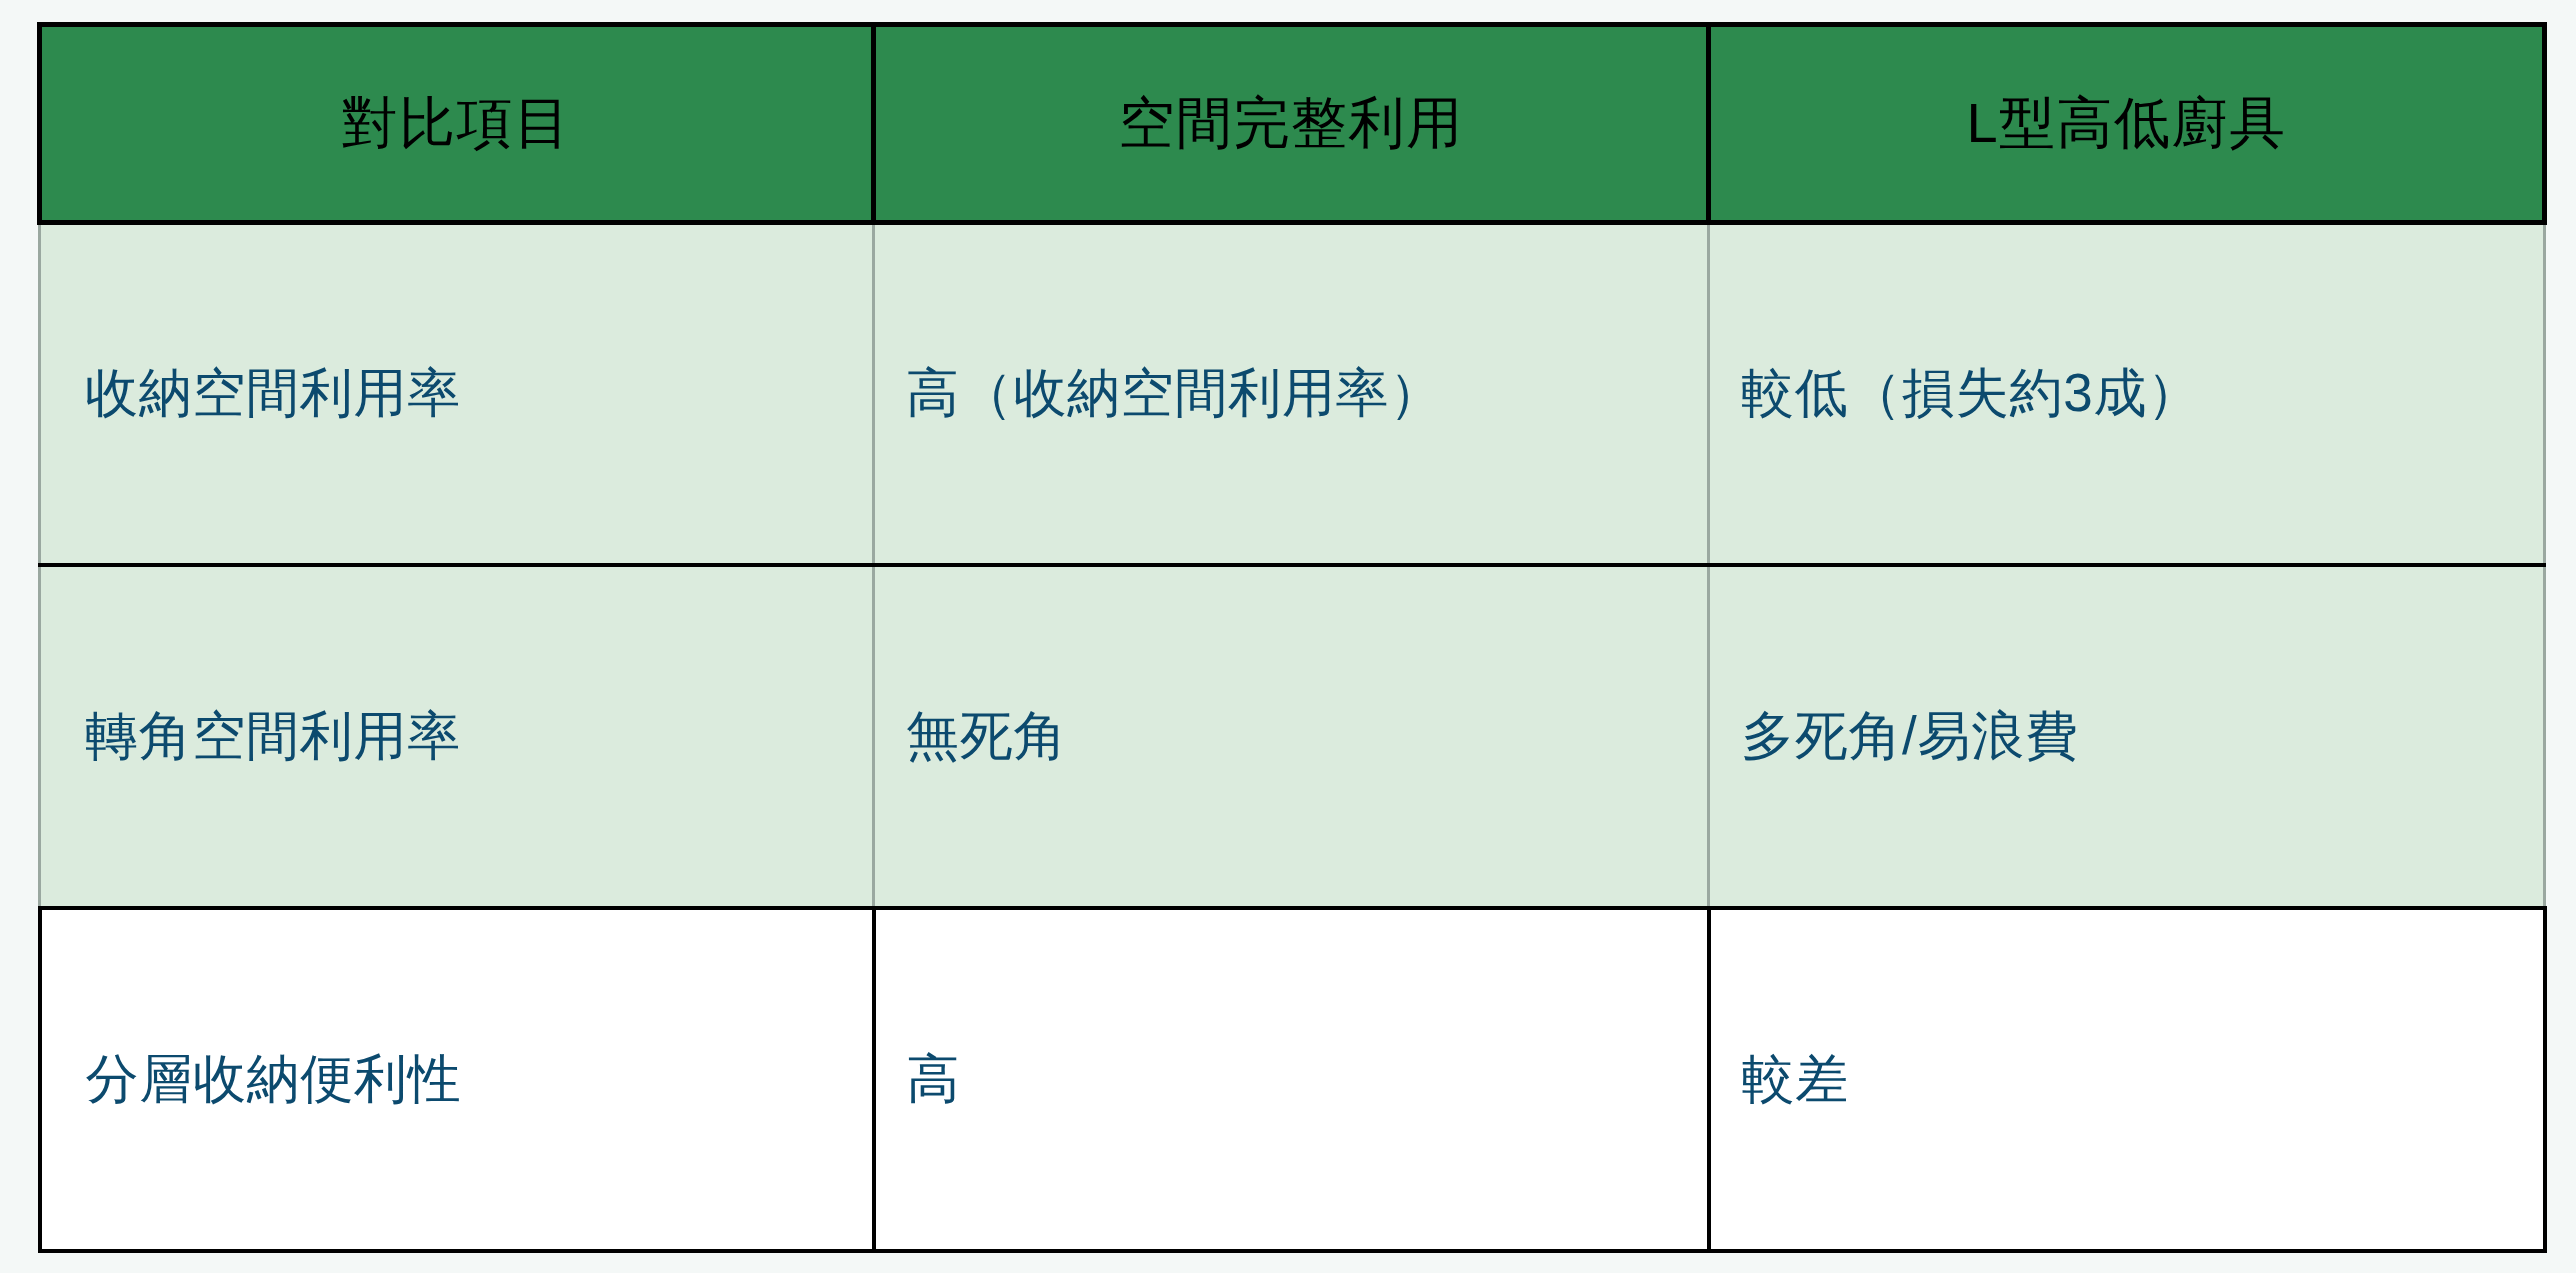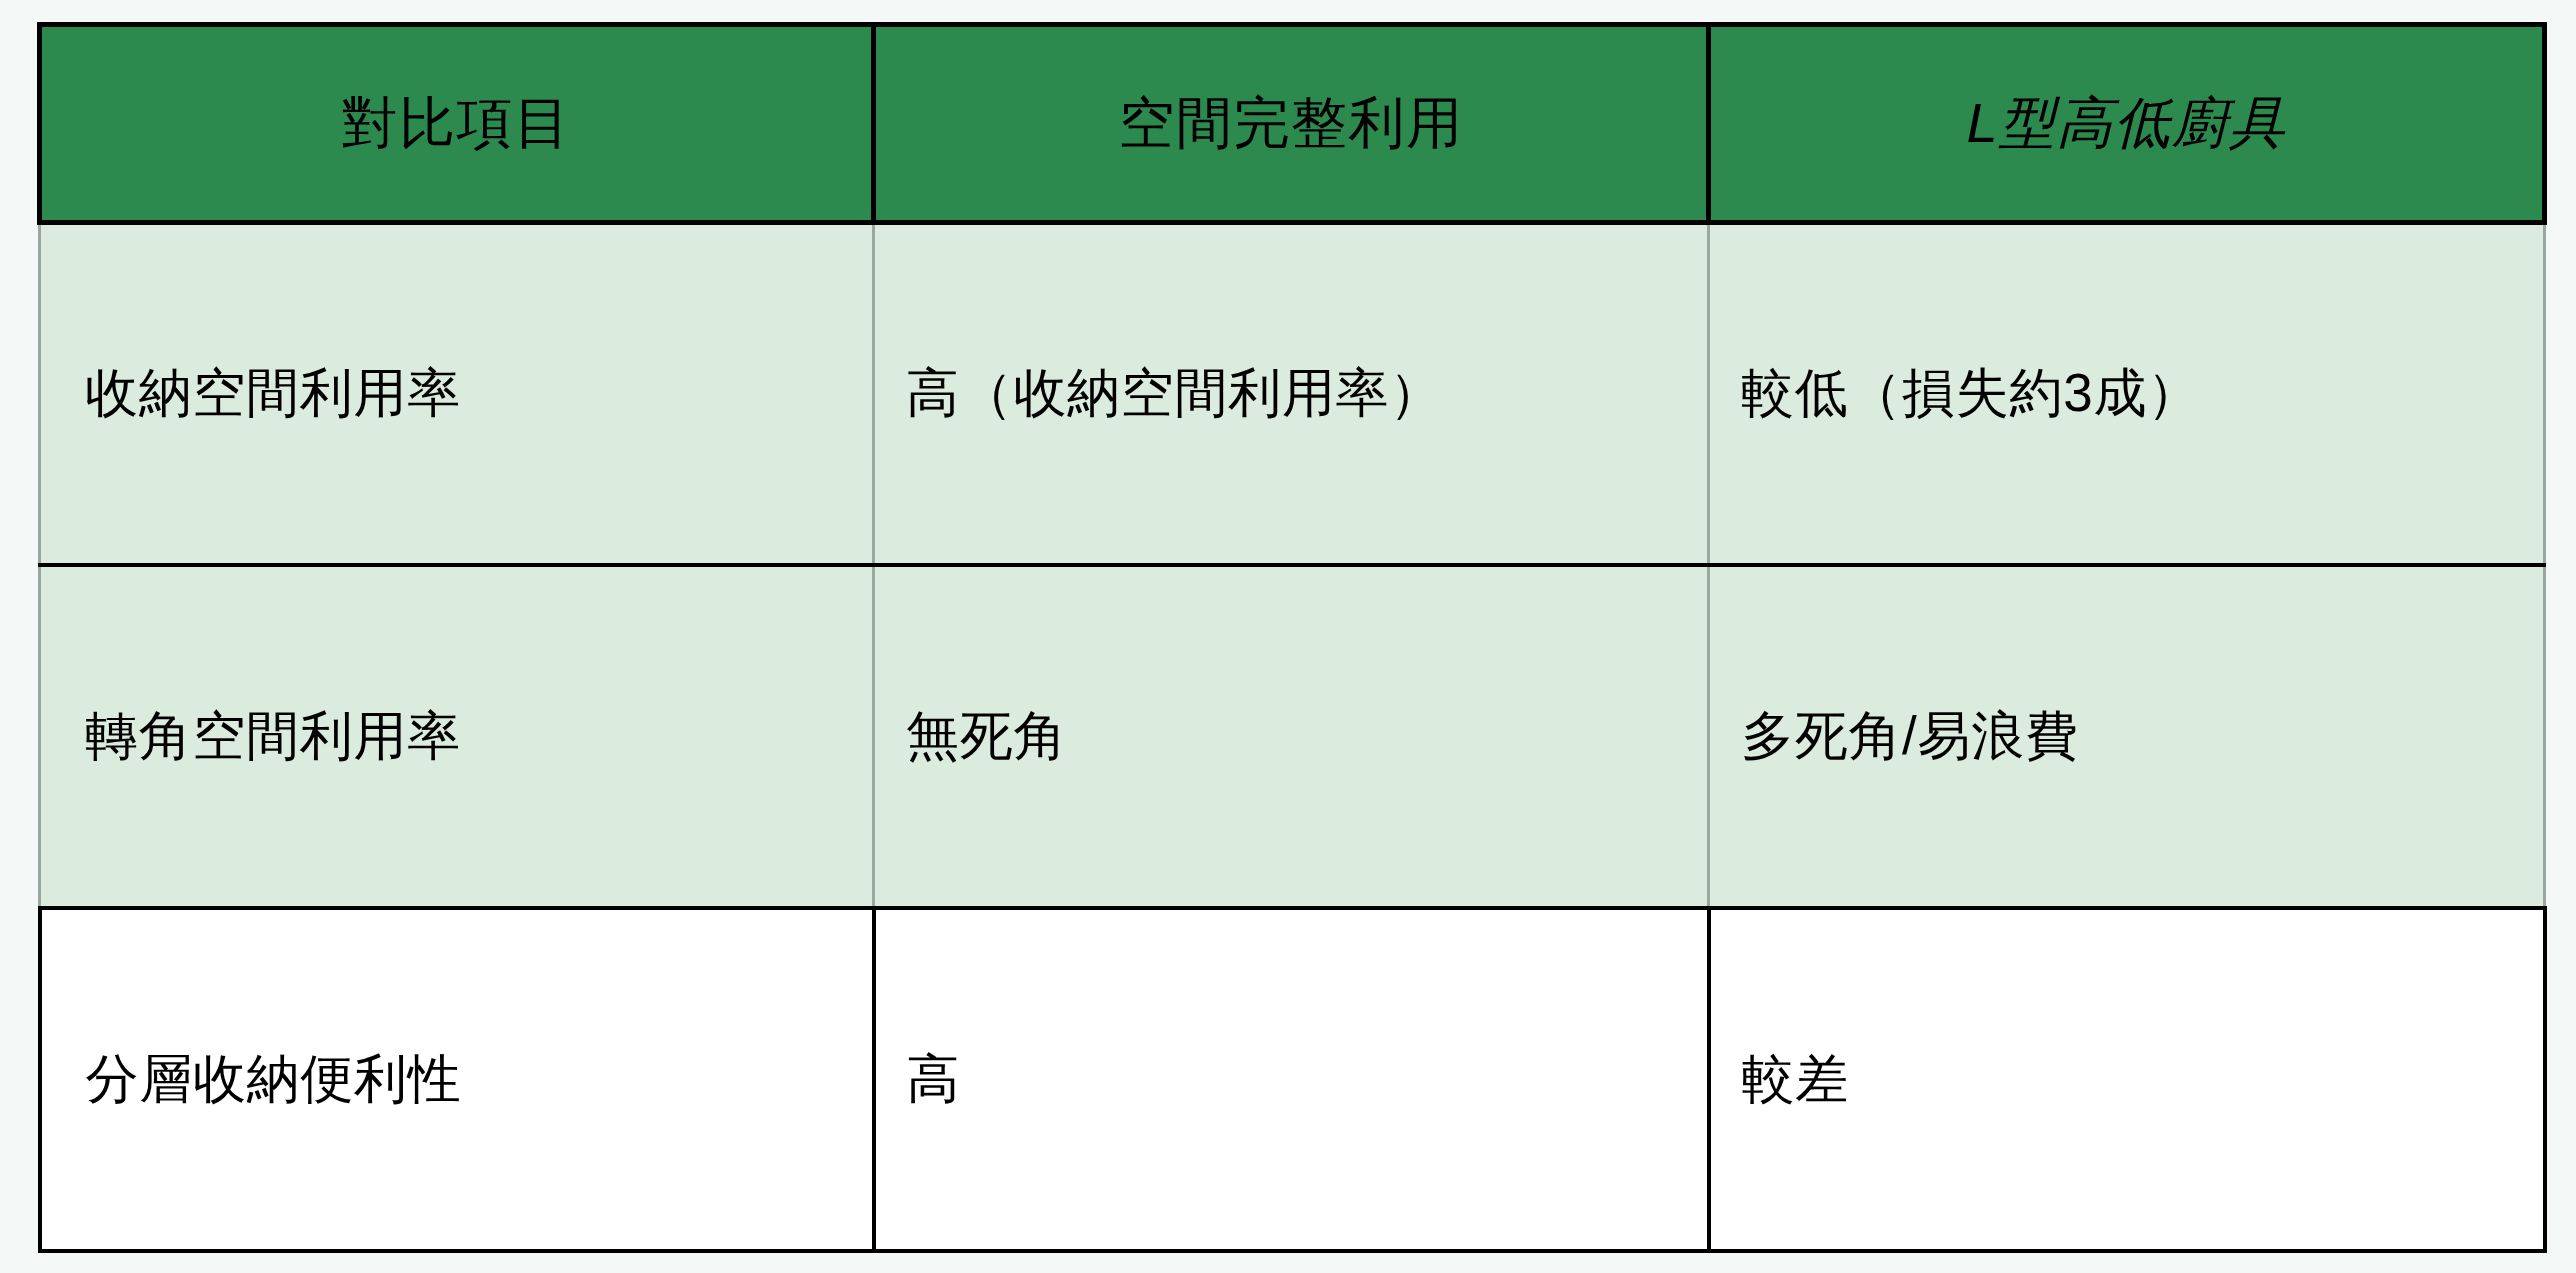--- a/index.html
+++ b/index.html
@@ -44,29 +44,29 @@
     text-align: center;
     vertical-align: middle;
     letter-spacing: 1.5px;
     border-top: 5.1px solid #000000;
     border-bottom: 5.1px solid #000000;
     border-left: 5.1px solid #000000;
     border-right: 5.1px solid #000000;
     padding: 0;
   }
   th.hdr.first { border-left: 5.1px solid #000000; }
-  th.hdr.last  { border-right: 5.1px solid #000000; font-style: italic; }
+  th.hdr.last  { border-right: 5.1px solid #000000; }
 
   
   tbody tr { height: 207px; }
 
   td.cell {
     font-size: 53px;
     font-weight: 400;
-    color: #000000;
+    color: #0c4a6e;
     vertical-align: middle;
     text-align: left;
     padding: 0 31px;
     letter-spacing: 0.7px;
     white-space: nowrap;
   }
 
   
   tr.shaded td.cell {
     background: #dbebdd;

